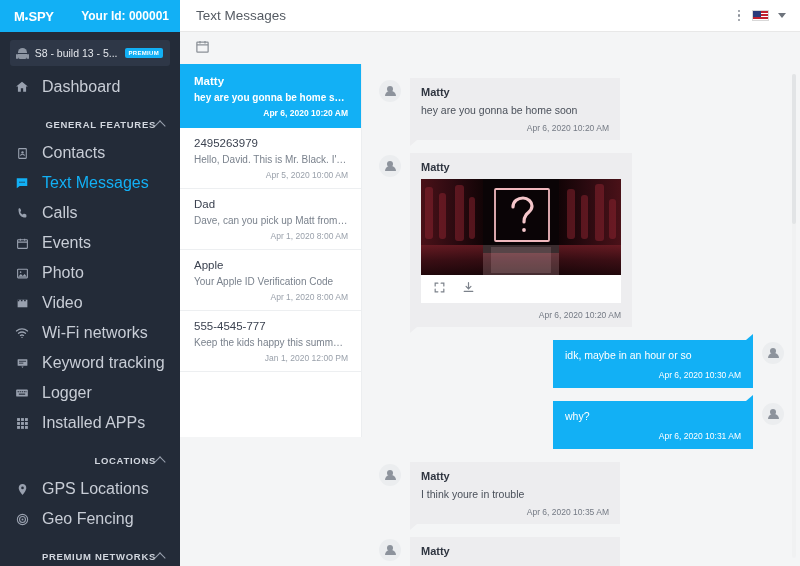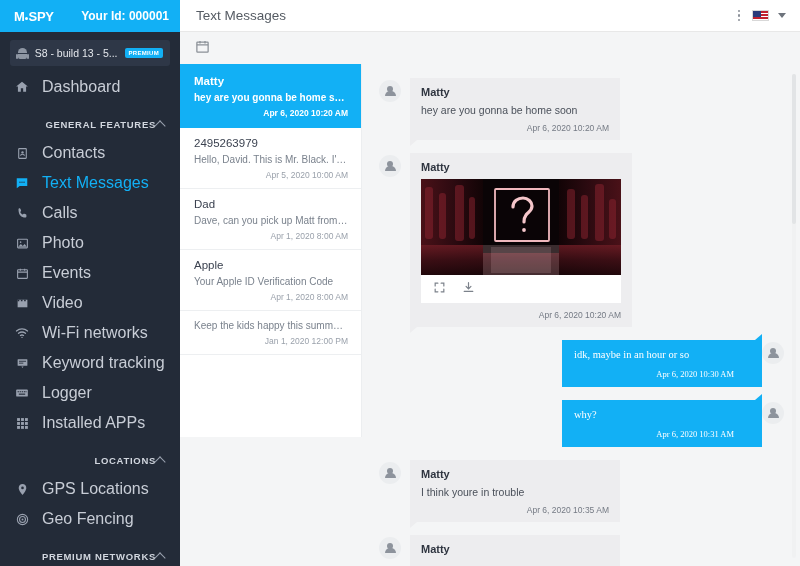--- a/index.html
+++ b/index.html
@@ -105,22 +105,22 @@
   }
   .bubble-in:after {
     content:""; position:absolute; left: -0px; bottom: -6px; width: 0; height: 0;
     border-left: 7px solid #ededef; border-bottom: 6px solid transparent;
   }
   .bubble-in .bname { font-size: 11px; font-weight: bold; color: #2f3540; margin-bottom: 6px; }
   .bubble-in .btext { font-size: 10.5px; color: #4a505a; }
   .bubble-in .btime { font-size: 8.5px; color: #747a84; text-align: right; margin-top: 7px; }
 
   .bubble-out {
-    background: #12b0f5; padding: 9px 28px 8px 12px;
-    min-width: 200px; max-width: 300px; position: relative; font-family: Liberation Serif, serif;
+    margin-right: 9px; background: #12b0f5; padding: 9px 12px 8px 12px;
+    min-width: 200px; max-width: 300px; position: relative;
   }
   .bubble-out:after {
     content:""; position:absolute; right: 0px; top: -6px; width: 0; height: 0;
     border-right: 7px solid #12b0f5; border-top: 6px solid transparent;
   }
   .bubble-out .btext { font-size: 10.5px; color: #ffffff; }
   .bubble-out .btime { font-size: 8.5px; color: #ffffff; text-align: right; margin-top: 9px; }
 
   .imgcard { background: #ffffff; padding: 0; margin-bottom: 0; }
   .photo { width: 200px; height: 96px; display:block; position: relative; overflow:hidden; background:#0b0608; }
@@ -217,36 +217,36 @@
         <svg width="13" height="13" viewBox="0 0 24 24" fill="currentColor">
             <path d="M6.6 2.5c.8 0 1.4.5 1.7 1.2l1 2.5c.3.7.1 1.5-.5 2l-1.1.9c1 2.1 2.8 3.9 4.9 4.9l.9-1.1c.5-.6 1.3-.8 2-.5l2.5 1c.7.3 1.2.9 1.2 1.7v2.3c0 1.1-.9 2-2 2C9.7 19.4 4.6 14.3 4.6 4.5c0-1.1.9-2 2-2z"></path>
           </svg>
       </span>
       <span class="lbl">Calls</span>
     </div>
 
     <div class="nav-item">
       <span class="ic">
         <svg width="13" height="13" viewBox="0 0 24 24" fill="none" stroke="currentColor" stroke-width="2">
+            <rect x="3" y="5" width="18" height="16" rx="1"></rect>
+            <path d="M3 9.5h18M8 3v4M16 3v4"></path>
+          </svg>
+      </span>
+      <span class="lbl">Events</span>
+    </div>
+
+    <div class="nav-item">
+      <span class="ic">
+        <svg width="13" height="13" viewBox="0 0 24 24" fill="none" stroke="currentColor" stroke-width="2">
             <rect x="3" y="4" width="18" height="16" rx="1"></rect>
             <circle cx="8.5" cy="9.5" r="1.5" fill="currentColor" stroke="none"></circle>
             <path d="M4 18l5-5 3.5 3.5L16 13l4 5" fill="currentColor" stroke="none"></path>
           </svg>
       </span>
       <span class="lbl">Photo</span>
-    </div>
-
-    <div class="nav-item">
-      <span class="ic">
-        <svg width="13" height="13" viewBox="0 0 24 24" fill="none" stroke="currentColor" stroke-width="2">
-            <rect x="3" y="5" width="18" height="16" rx="1"></rect>
-            <path d="M3 9.5h18M8 3v4M16 3v4"></path>
-          </svg>
-      </span>
-      <span class="lbl">Events</span>
     </div>
 
     <div class="nav-item">
       <span class="ic">
         <svg width="13" height="13" viewBox="0 0 24 24" fill="currentColor">
             <path d="M3 5h18v14H3z"></path>
             <path d="M3 5h3v3H3zM9 5h3v3H9zM15 5h3v3h-3z" fill="#232b38"></path>
           </svg>
       </span>
       <span class="lbl">Video</span>
@@ -366,20 +366,21 @@
         <div class="tname">Dad</div>
         <div class="tprev">Dave, can you pick up Matt from schoo...</div>
         <div class="ttime">Apr 1, 2020 8:00 AM</div>
       </div>
       <div class="thread">
         <div class="tname">Apple</div>
         <div class="tprev">Your Apple ID Verification Code</div>
         <div class="ttime">Apr 1, 2020 8:00 AM</div>
       </div>
       <div class="thread">
+        <div class="tname">555-4545-777</div>
         <div class="tprev">Keep the kids happy this summer with ...</div>
         <div class="ttime">Jan 1, 2020 12:00 PM</div>
       </div>
     </div>
 
     <div class="chat">
 
       <div class="row">
         <div class="avatar avwrap">
             <div class="ahead"></div>

